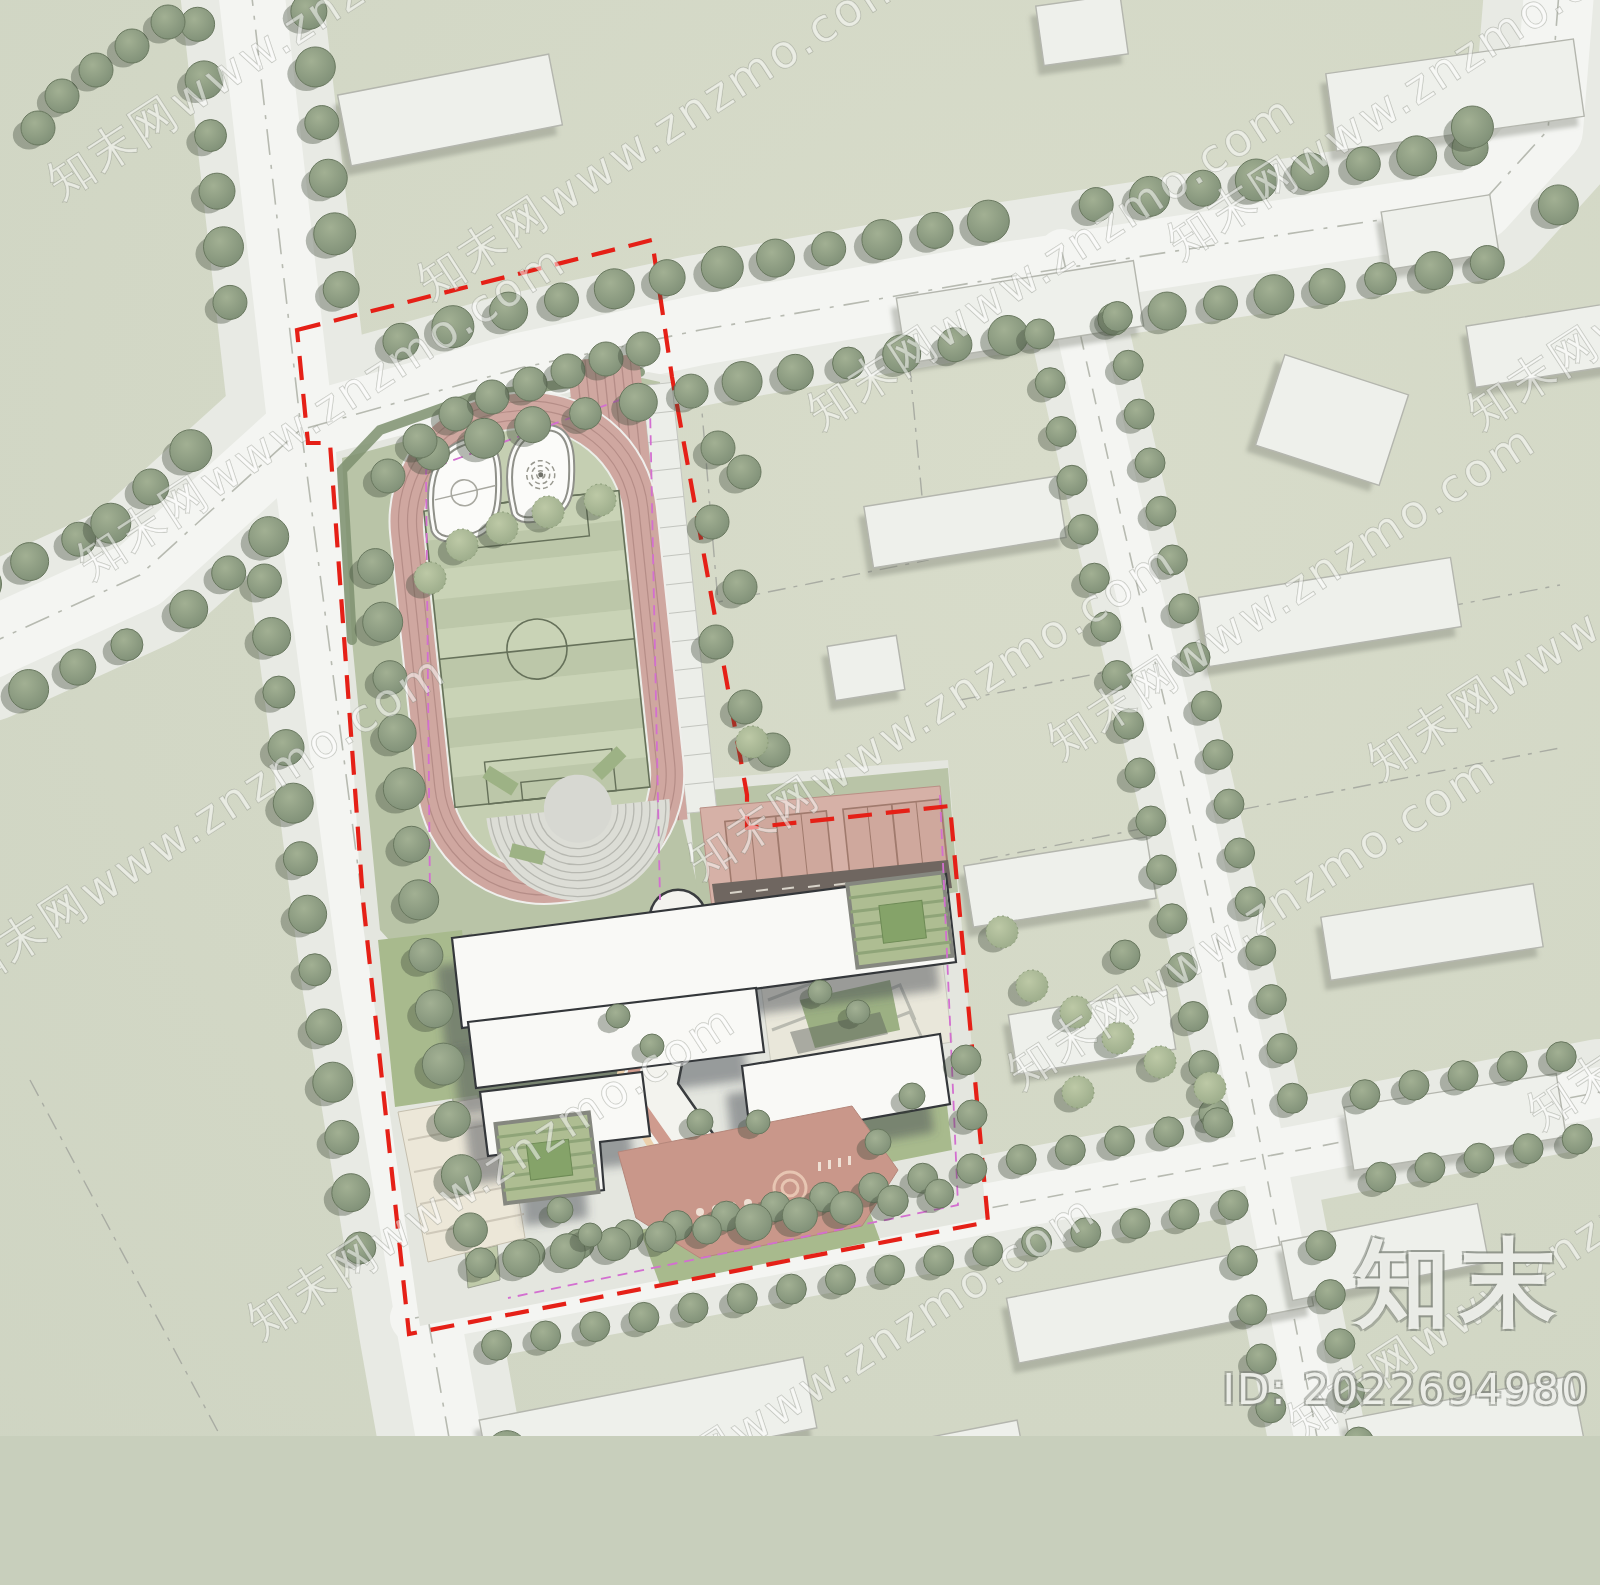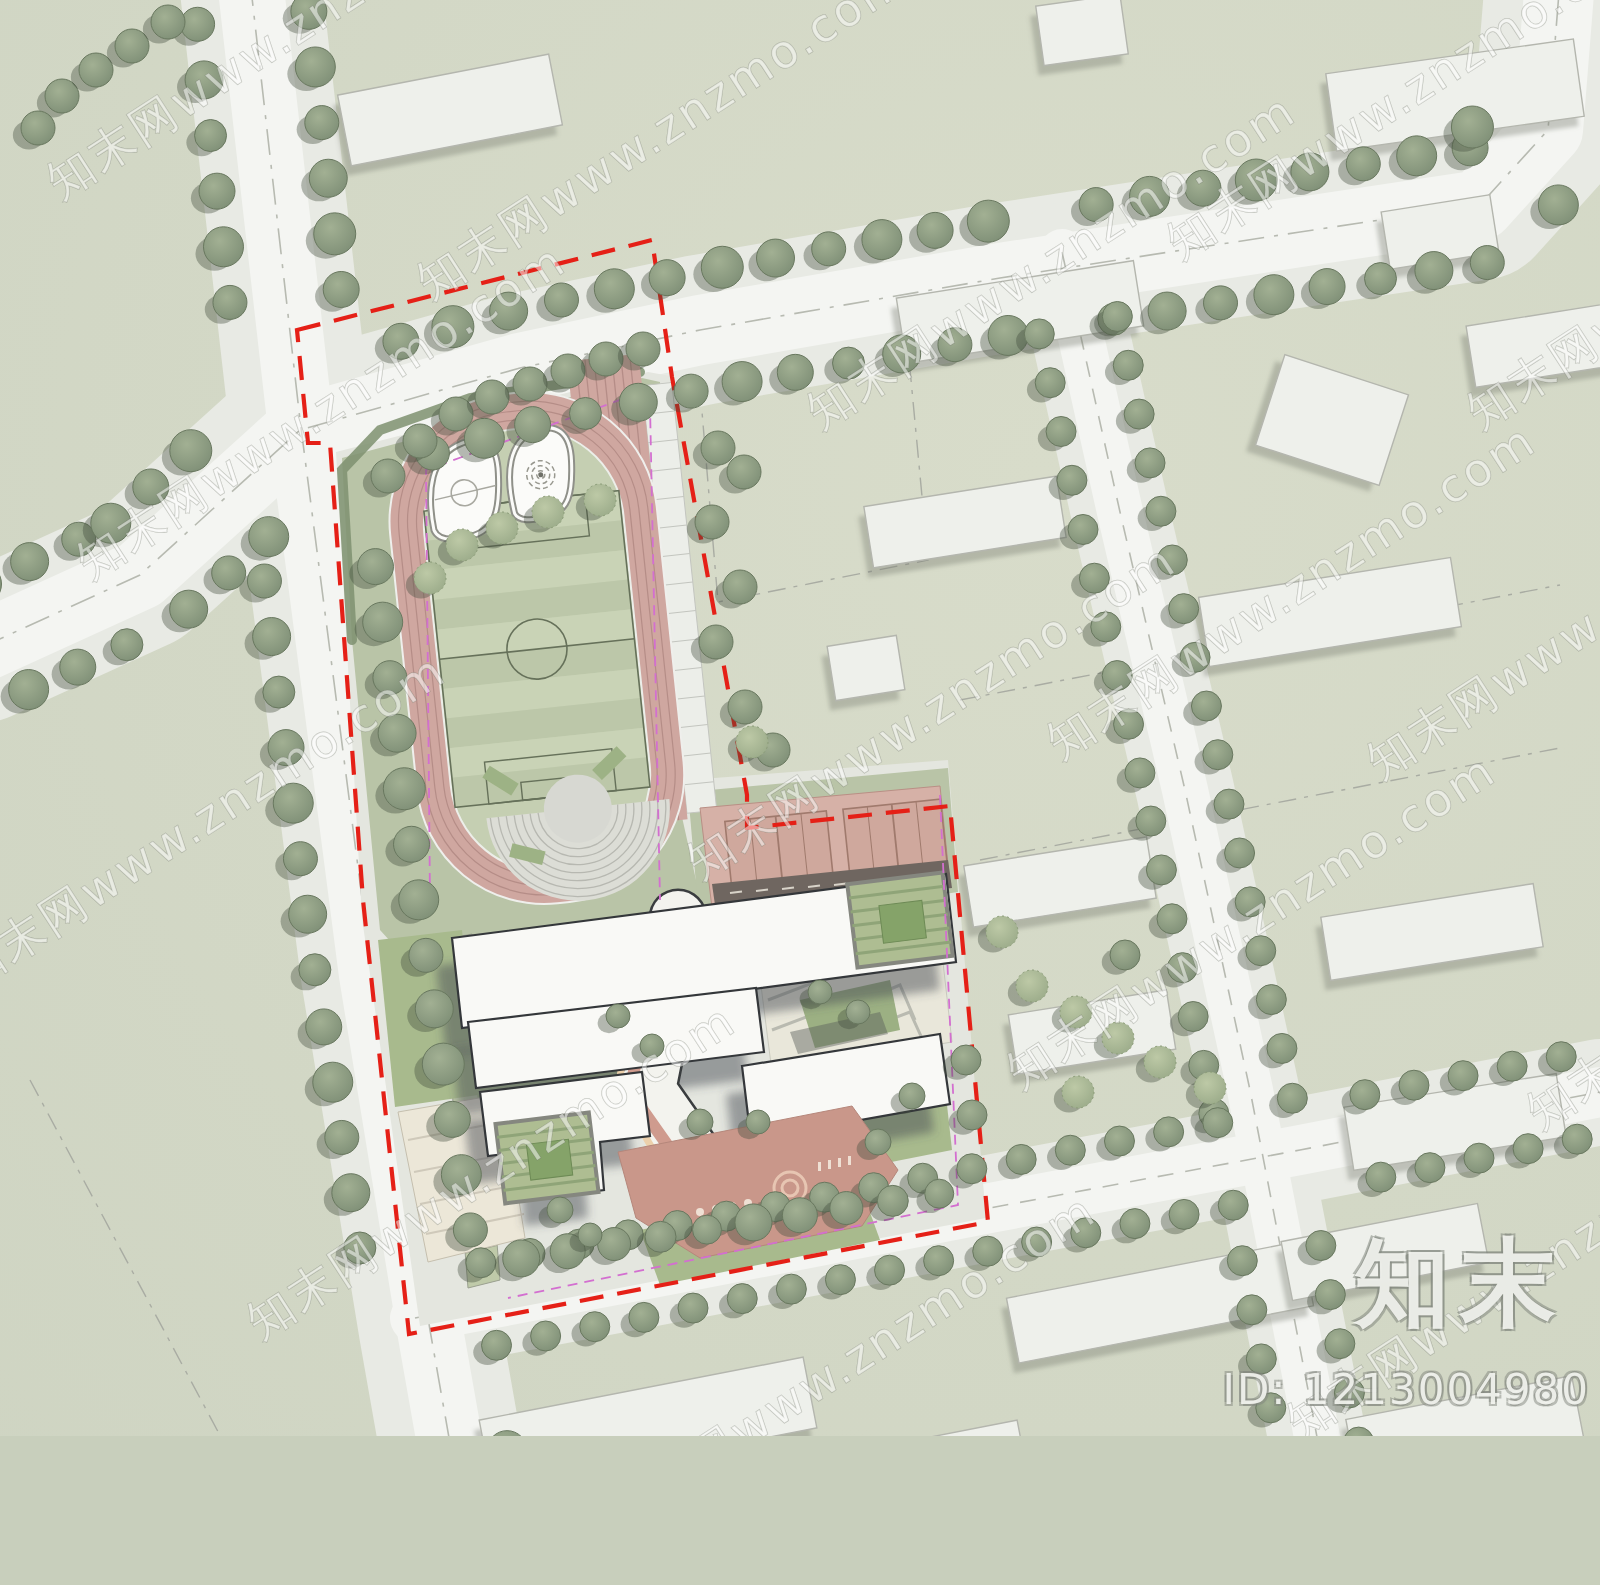--- a/index.html
+++ b/index.html
@@ -782,14 +782,14 @@
         <text x="260" y="1340" transform="rotate(-33 260 1340)" fill="rgba(255,255,255,0.5)" stroke="rgba(112,118,106,0.4)" stroke-width="1" paint-order="stroke" font-size="46" letter-spacing="3" font-family="&quot;DejaVu Sans&quot;,&quot;Liberation Sans&quot;,sans-serif">知末网www.znzmo.com</text>
         <text x="620" y="1530" transform="rotate(-33 620 1530)" fill="rgba(255,255,255,0.5)" stroke="rgba(112,118,106,0.4)" stroke-width="1" paint-order="stroke" font-size="46" letter-spacing="3" font-family="&quot;DejaVu Sans&quot;,&quot;Liberation Sans&quot;,sans-serif">知末网www.znzmo.com</text>
         <text x="1020" y="1090" transform="rotate(-33 1020 1090)" fill="rgba(255,255,255,0.5)" stroke="rgba(112,118,106,0.4)" stroke-width="1" paint-order="stroke" font-size="46" letter-spacing="3" font-family="&quot;DejaVu Sans&quot;,&quot;Liberation Sans&quot;,sans-serif">知末网www.znzmo.com</text>
         <text x="1380" y="780" transform="rotate(-33 1380 780)" fill="rgba(255,255,255,0.5)" stroke="rgba(112,118,106,0.4)" stroke-width="1" paint-order="stroke" font-size="46" letter-spacing="3" font-family="&quot;DejaVu Sans&quot;,&quot;Liberation Sans&quot;,sans-serif">知末网www.znzmo.com</text>
         <text x="1300" y="1440" transform="rotate(-33 1300 1440)" fill="rgba(255,255,255,0.5)" stroke="rgba(112,118,106,0.4)" stroke-width="1" paint-order="stroke" font-size="46" letter-spacing="3" font-family="&quot;DejaVu Sans&quot;,&quot;Liberation Sans&quot;,sans-serif">知末网www.znzmo.com</text>
         <text x="1540" y="1130" transform="rotate(-33 1540 1130)" fill="rgba(255,255,255,0.5)" stroke="rgba(112,118,106,0.4)" stroke-width="1" paint-order="stroke" font-size="46" letter-spacing="3" font-family="&quot;DejaVu Sans&quot;,&quot;Liberation Sans&quot;,sans-serif">知末网www.znzmo.com</text>
       </g>
       <rect x="0" y="0" width="1600" height="1585" fill="url(#vigGrad)"></rect>
     </svg>
   <div class="wm-logo">知末</div>
-  <div class="wm-id">ID: 1213004980</div>
+  <div class="wm-id">ID: 2022694980</div>
 </div>
 
 </body></html>

